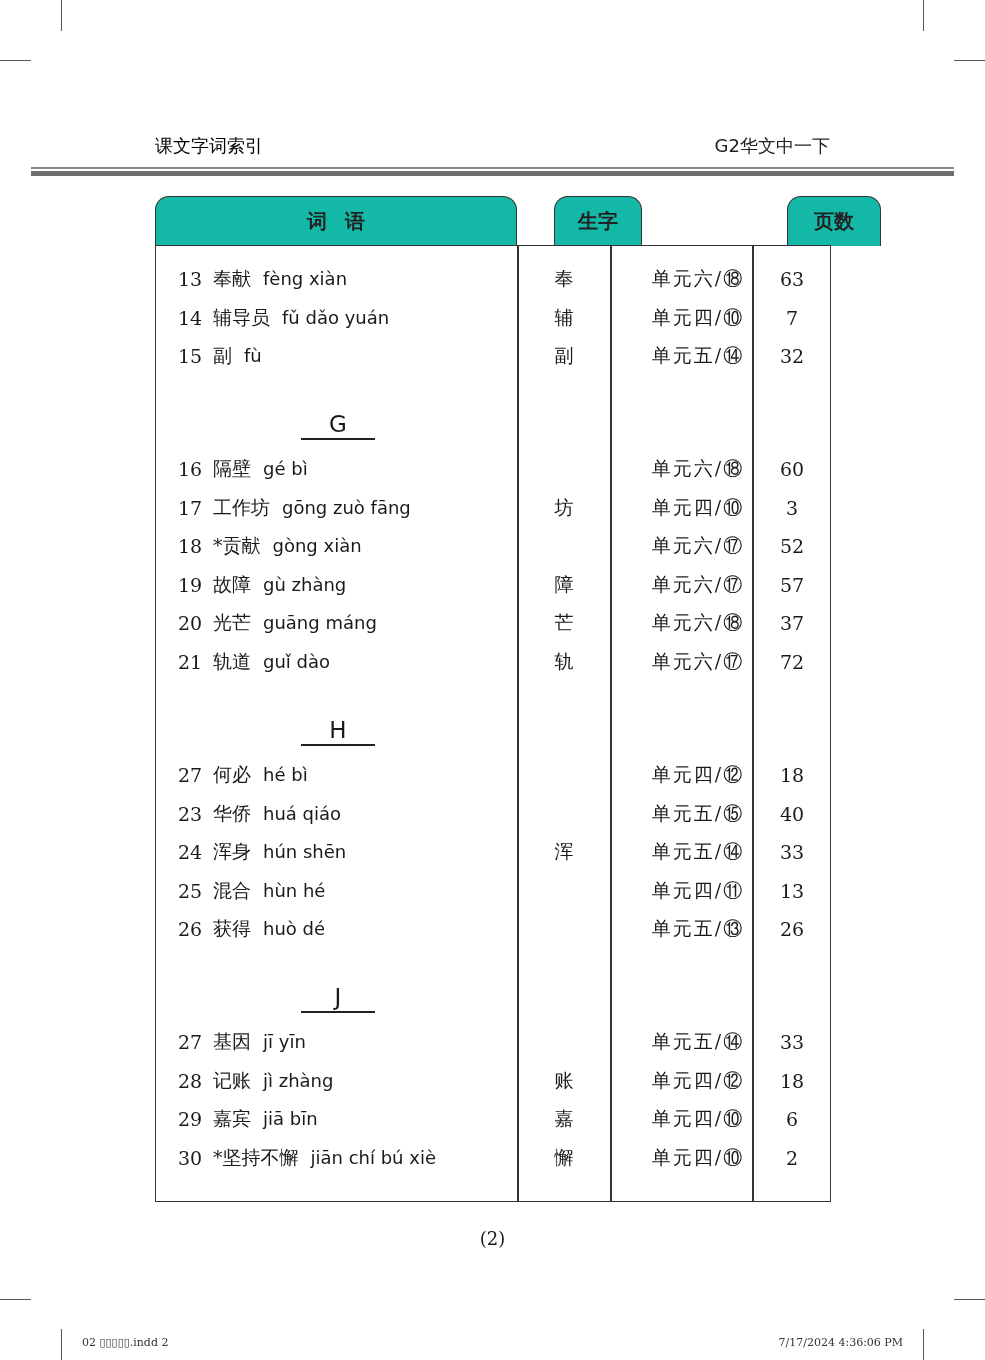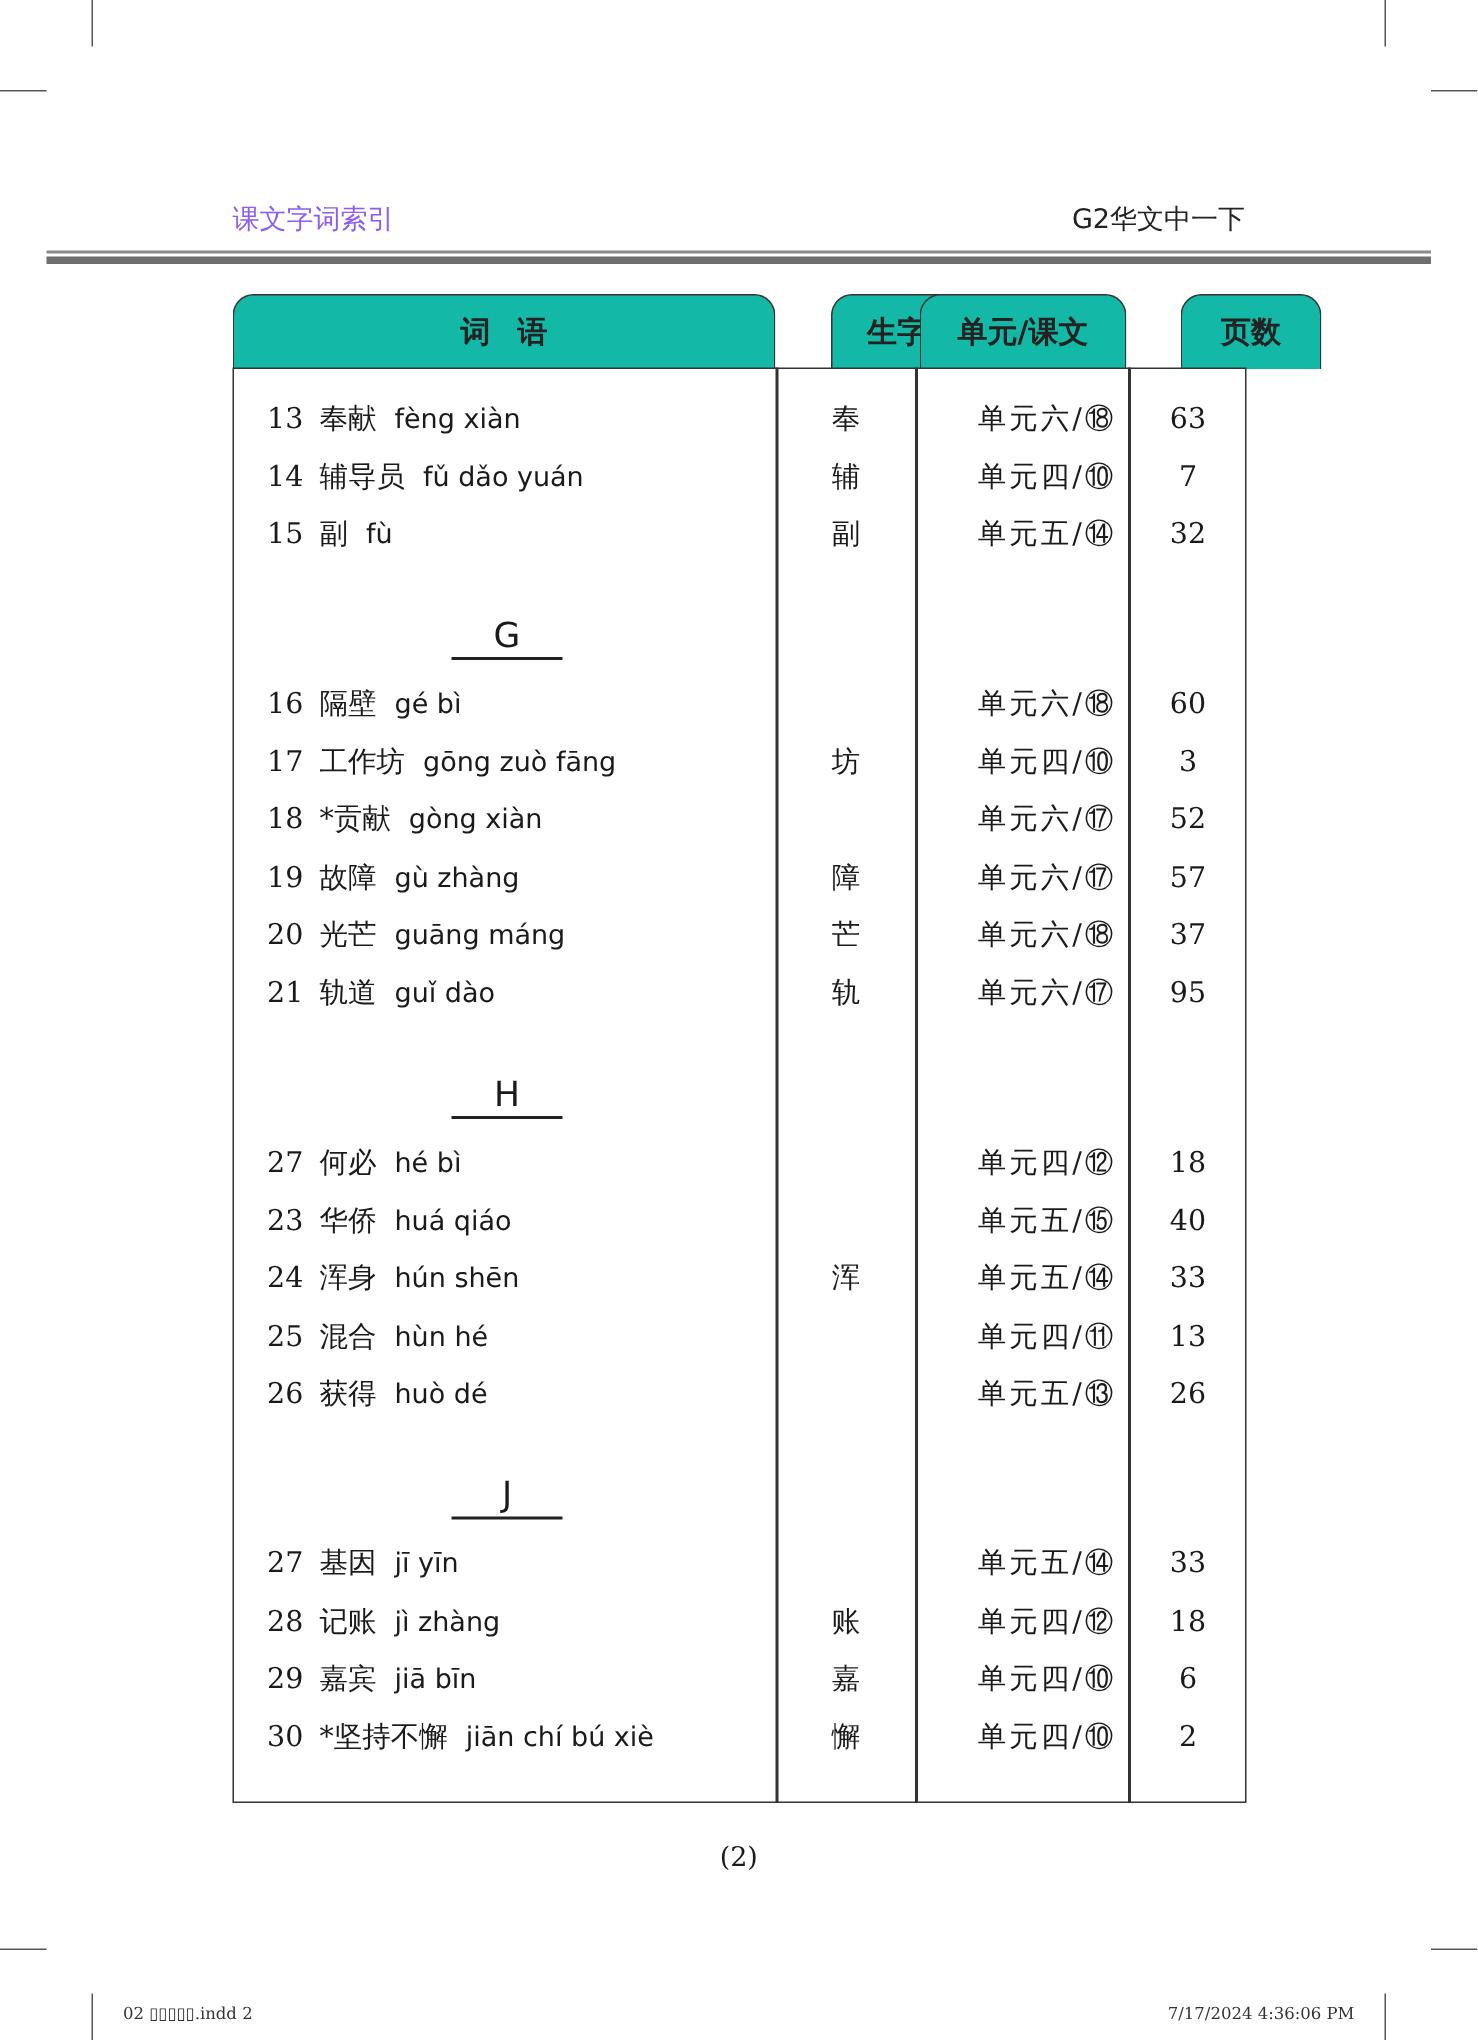--- a/index.html
+++ b/index.html
@@ -4,21 +4,21 @@
 <style>
   * { box-sizing: border-box; margin: 0; padding: 0; }
   html, body { width: 985px; height: 1360px; background: #ffffff; overflow: hidden; }
   body { position: relative; font-family: "DejaVu Serif", serif; color: #1a1a1a; }
 
   
   .crop { position: absolute; background: #555; }
   .crop.v { width: 1px; }
   .crop.h { height: 1px; }
 
-  .running-head-left { position: absolute; left: 155px; top: 134px; font-family: "DejaVu Sans", sans-serif; font-size: 18px; color: #8b5cf6; }
+  .running-head-left { position: absolute; left: 155px; top: 134px; font-family: "DejaVu Sans", sans-serif; font-size: 18px; color: #000000; }
   .running-head-right { position: absolute; right: 155px; top: 134px; font-family: "DejaVu Sans", sans-serif; font-size: 18px; color: #222; }
 
   .rule-thin { position: absolute; left: 31px; width: 923px; top: 167px; height: 2px; background: #8a8a8a; }
   .rule-thick { position: absolute; left: 31px; width: 923px; top: 171px; height: 5px; background: #6e6e6e; }
 
   
   .tbl { position: absolute; left: 155px; top: 196px; width: 676px; height: 1006px; }
   .tab { position: absolute; top: 0; height: 50px; background: #14b8a6; border: 1.5px solid #333; border-bottom: none; border-radius: 14px 14px 0 0; display: flex; align-items: center; justify-content: center; font-family: "DejaVu Sans", sans-serif; font-weight: bold; font-size: 20px; color: #222; }
   .tab-word { left: 0; width: 362px; letter-spacing: 18px; padding-left: 18px; }
   .tab-char { left: 366px; width: 88px; margin-left: 33px; }
@@ -55,21 +55,20 @@
 <div class="crop v" style="left:923px;top:1329px;height:31px;"></div>
 
 <div class="running-head-left">课文字词索引</div>
 <div class="running-head-right">G2华文中一下</div>
 <div class="rule-thin"></div>
 <div class="rule-thick"></div>
 
 <div class="tbl">
   <div class="tab tab-word">词语</div>
   <div class="tab tab-char">生字</div>
-  <div class="tab tab-unit">单元/课文</div>
   <div class="tab tab-page">页数</div>
 
   <div class="tbl-body"></div>
   <div class="vdiv" style="left:362px;"></div>
   <div class="vdiv" style="left:455px;"></div>
   <div class="vdiv" style="left:597px;"></div>
 
   <div class="row" style="top:64px;">
     <span class="num">13</span>
     <span class="word"><span>奉献</span><span class="py">fèng xiàn</span></span>
@@ -127,21 +126,21 @@
     <span class="word"><span>光芒</span><span class="py">guāng máng</span></span>
     <span class="char">芒</span>
     <span class="unit">单元六/⑱</span>
     <span class="page">37</span>
   </div>
   <div class="row" style="top:447px;">
     <span class="num">21</span>
     <span class="word"><span>轨道</span><span class="py">guǐ dào</span></span>
     <span class="char">轨</span>
     <span class="unit">单元六/⑰</span>
-    <span class="page">95</span>
+    <span class="page">72</span>
   </div>
 
   <div class="section" style="top:522px;">H</div>
 
   <div class="row" style="top:560px;">
     <span class="num">27</span>
     <span class="word"><span>何必</span><span class="py">hé bì</span></span>
     <span class="char"></span>
     <span class="unit">单元四/⑫</span>
     <span class="page">18</span>

